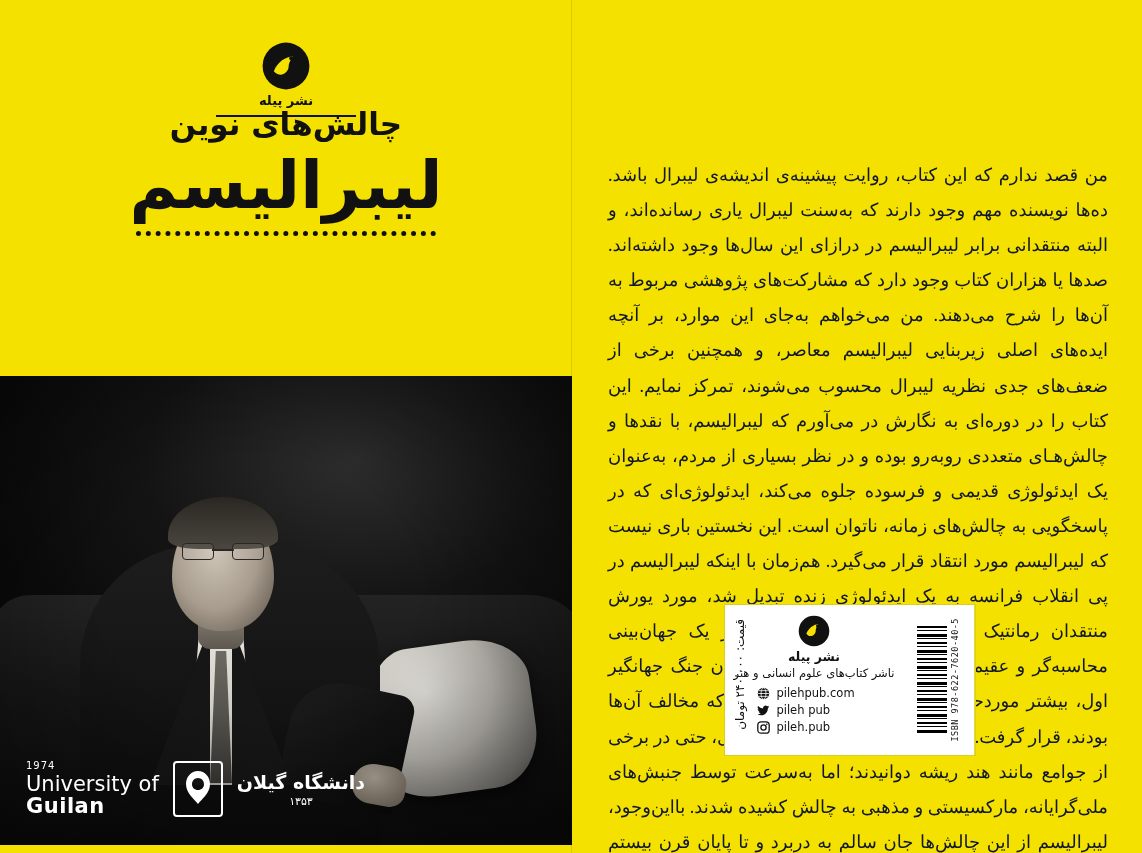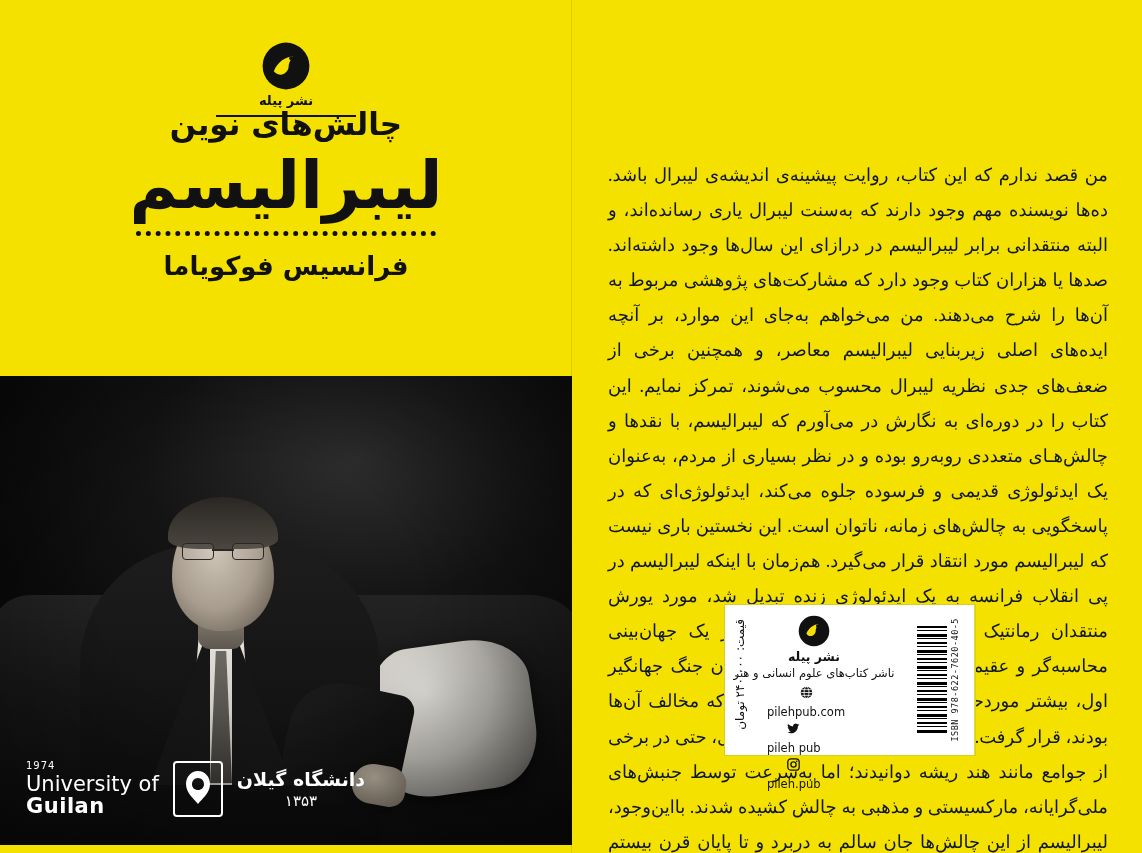--- a/index.html
+++ b/index.html
@@ -88,21 +88,20 @@
     align-items: flex-start;
     direction: ltr;
     padding-right: 16px;
   }
   .social-row {
     display: flex;
     align-items: center;
     gap: 6px;
     font-size: 11.5px;
     color: #111;
-    flex-direction: column;
   }
   .social-icon {
     width: 13px;
     height: 13px;
     display: inline-block;
   }
   .social-icon svg { display: block; }
   .isbn-right {
     width: 72px;
     border-right: 1px solid #e6dd2a;
@@ -439,21 +438,21 @@
   .uni-crest svg { display: block; }
   .uni-fa {
     direction: rtl;
     text-align: right;
     color: #ffffff;
     font-size: 19px;
     font-weight: bold;
     white-space: nowrap;
   }
   .uni-fa-year {
-    font-size: 15px;
+    font-size: 11px;
     display: block;
     text-align: center;
     margin-top: 2px;
     font-weight: normal;
   }
   .uni-fa-wrap { display:flex; align-items:center; gap:6px; }
   .spine-line {
     position: absolute;
     left: 571px;
     top: 0;
@@ -537,21 +536,20 @@
         </svg>
       </div>
       <div class="pub-logo-text">نشر پیله</div>
       <div class="logo-rule"></div>
     </div>
 
     <div class="title-block">
       <div class="title-sub">چالش‌های نوین</div>
       <div class="title-main">لیبرالیسم</div>
       <div class="dotted-rule"></div>
-      <div class="author">فرانسیس فوکویاما</div>
     </div>
 
 
     <div class="front-photo">
       <div class="photo-bg"></div>
       <div class="sofa"></div>
       <div class="cushion"></div>
       <div class="body-suit"></div>
       <div class="shirt"></div>
       <div class="tie"></div>

